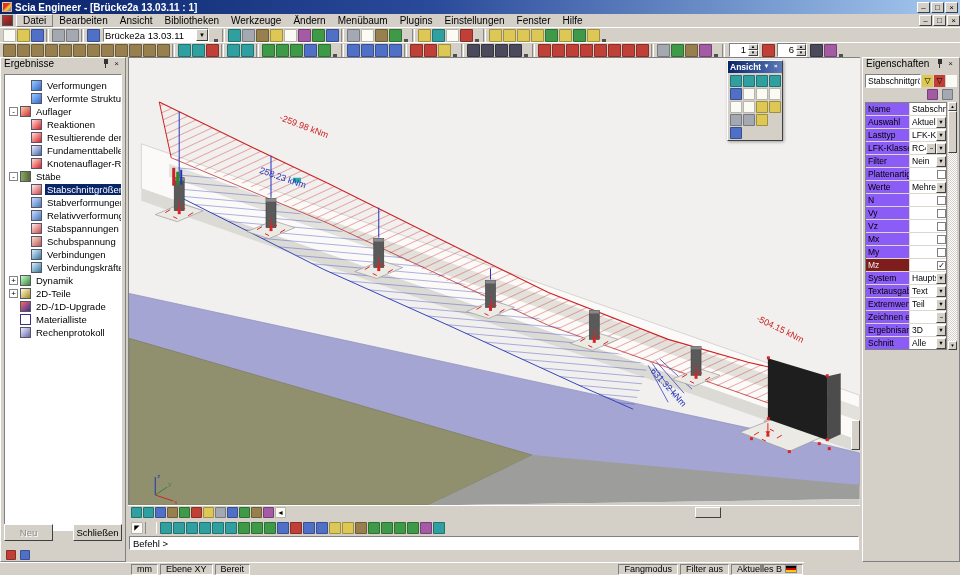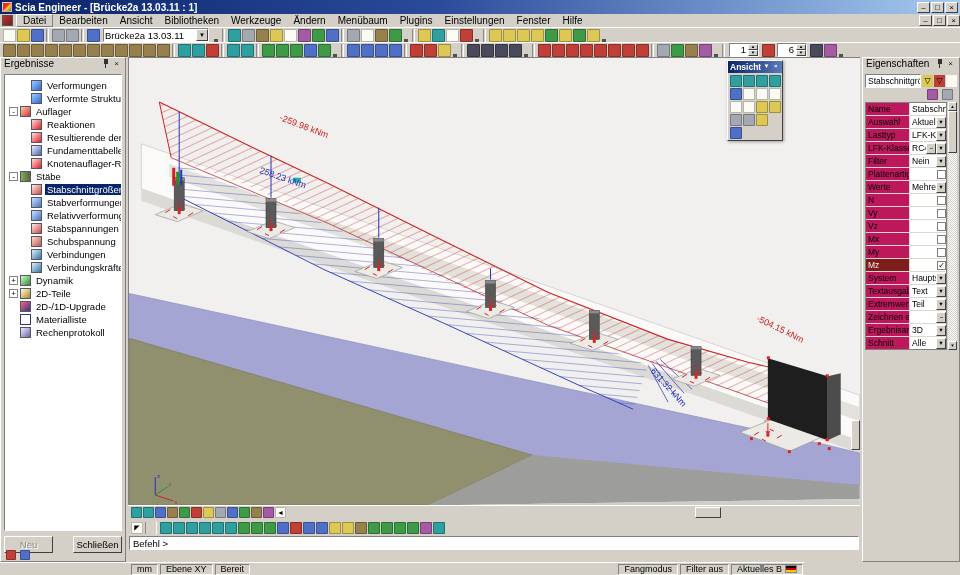--- a/index.html
+++ b/index.html
@@ -58,21 +58,21 @@
   [data-name="members-icon"]{background:linear-gradient(90deg,#8a6,#563)}
   [data-name="internal-forces-icon"],[data-name="member-stress-icon"]{background:linear-gradient(135deg,#fee,#c44)}
   [data-name="member-deformation-icon"],[data-name="relative-deformation-icon"]{background:linear-gradient(135deg,#cdf,#47b)}
   [data-name="shear-stress-icon"]{background:linear-gradient(135deg,#fdc,#b55)}
   [data-name="connections-icon"],[data-name="connection-forces-icon"]{background:linear-gradient(135deg,#def,#379)}
   [data-name="dynamics-icon"]{background:linear-gradient(135deg,#cfc,#383)}
   [data-name="2d-parts-icon"]{background:linear-gradient(135deg,#ffd,#a82)}
   [data-name="upgrade-icon"]{background:linear-gradient(135deg,#f66,#339)}
   [data-name="material-list-icon"]{background:#fff;border:1px solid #338}
   [data-name="calc-protocol-icon"]{background:linear-gradient(135deg,#eef,#66a)}
-  .lp-buttons{position:absolute;bottom:8px;left:3px;right:3px;display:flex;gap:20px}
+  .lp-buttons{position:absolute;bottom:20px;left:3px;right:3px;display:flex;gap:20px}
   .btn{height:17px;flex:1;background:#d4d0c8;border:1px solid;border-color:#fff #404040 #404040 #fff;font-size:9.5px;font-family:inherit}
   .btn:disabled{color:#8a8a8a;text-shadow:1px 1px 0 #fff}
   .lp-dock{position:absolute;bottom:1px;left:4px;display:flex;gap:3px}
   .lp-dock .tbi{width:10px;height:10px}
 
   
   #vp{position:absolute;left:128px;top:57px;width:732px;height:448px;background:#f1f0ee;border-left:1px solid #808080;border-top:1px solid #808080}
   #vp svg{display:block;width:100%;height:100%}
   .ansicht{position:absolute;left:598px;top:2px;width:56px;background:#d4d0c8;border:1px solid;border-color:#fff #404040 #404040 #fff;box-shadow:1px 1px 3px rgba(0,0,0,.35)}
   .ansicht-title{height:12px;background:linear-gradient(90deg,#0a246a,#5a7ab8);color:#fff;font-weight:bold;font-size:8.5px;display:flex;align-items:center;padding:0 2px;gap:1px}
@@ -94,21 +94,21 @@
 
   
   #right{position:absolute;left:862px;top:57px;width:98px;height:505px;background:#d4d0c8;border:1px solid;border-color:#fff #808080 #808080 #fff}
   .rp-combo{position:absolute;top:15px;left:2px;right:2px;height:15px;display:flex;align-items:center;gap:1px}
   .combo2{display:flex;align-items:center;height:14px;border:1px solid;border-color:#808080 #fff #fff #808080;background:#fff;width:57px;padding-left:2px;font-size:8.5px;overflow:hidden;white-space:nowrap}
   .rpib{width:11px;height:12px;flex:none;display:flex;align-items:center;justify-content:center;font-size:8px}
   .rp-icons2{position:absolute;top:31px;right:6px;display:flex;gap:3px}
   .rp-icons2 .tbi{width:11px;height:11px}
   .rp-grid{position:absolute;top:44px;left:2px;right:12px;height:248px;background:#fff;border:1px solid #808080;overflow:hidden}
   .prow{display:flex;height:13px;border-bottom:1px solid #dcd8d0;align-items:stretch}
-  .plabel{width:44px;flex:none;padding:1px 2px;background:#be185d;border-right:1px solid #dcd8d0;overflow:hidden;white-space:nowrap;font-size:8.5px}
+  .plabel{width:44px;flex:none;padding:1px 2px;background:#8b5cf6;border-right:1px solid #dcd8d0;overflow:hidden;white-space:nowrap;font-size:8.5px}
   .pval{flex:1;display:flex;align-items:center;padding-left:2px;overflow:hidden}
   .pvtext{flex:1;overflow:hidden;white-space:nowrap;font-size:8.5px}
   .darr,.ell{width:10px;height:11px;flex:none;background:#d4d0c8;border:1px solid;border-color:#fff #404040 #404040 #fff;text-align:center;display:none}
   .darr{font-size:5.5px;line-height:9px}
   .ell{font-size:7px;line-height:6px;letter-spacing:-1px}
   .chk{width:9px;height:9px;flex:none;border:1px solid #808080;background:#fff;margin-left:1px;display:none;font-size:8px;line-height:8px;text-align:center}
   .chk i{font-style:normal;visibility:hidden}
   .prow.tchk .chk,.prow.tchkon .chk{display:inline-block}
   .prow.tchkon .chk i{visibility:visible}
   .prow.tdrop .darr,.prow.tdropell .darr{display:block}

